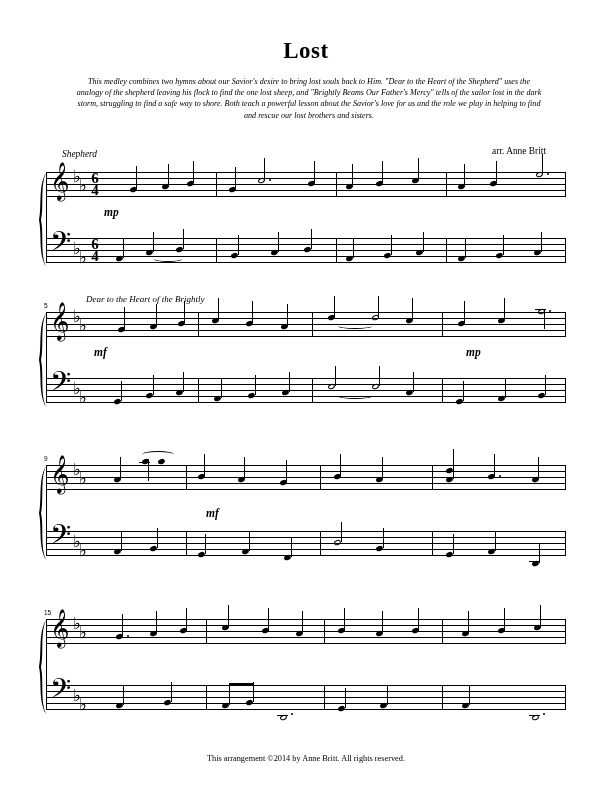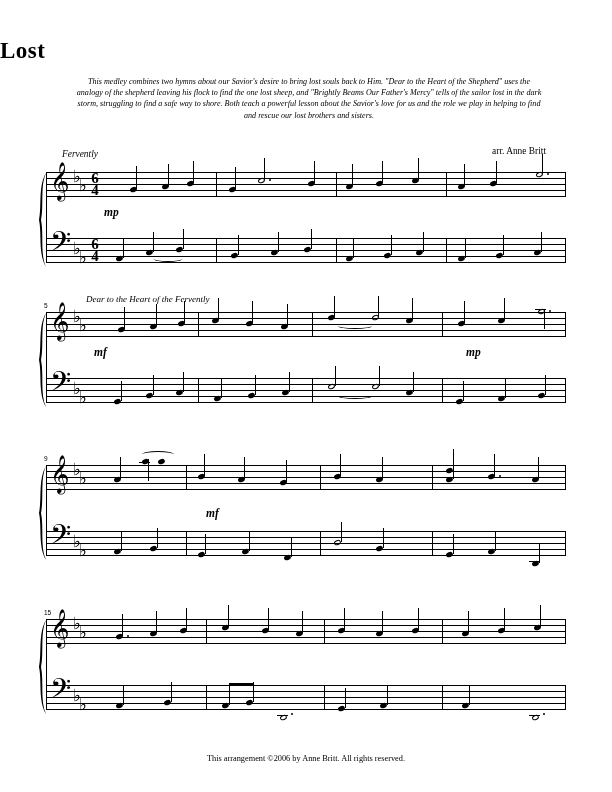--- a/index.html
+++ b/index.html
@@ -16,21 +16,21 @@
     font-family: "Liberation Serif", serif;
     color: #000000;
   }
 
   
   .title {
     position: absolute;
     top: 38px;
     left: 0;
     width: 612px;
-    text-align: left;
+    text-align: center;
     font-family: "Liberation Serif", serif;
     font-size: 23px;
     font-weight: bold;
     letter-spacing: 0.5px;
   }
 
   
   .blurb {
     position: absolute;
     top: 76px;
@@ -195,21 +195,21 @@
 </style>
 </head>
 <body>
 
 <div class="page">
 
   <div class="title">Lost</div>
 
   <div class="blurb">This medley combines two hymns about our Savior's desire to bring lost souls back to Him. "Dear to the Heart of the Shepherd" uses the analogy of the shepherd leaving his flock to find the one lost sheep, and "Brightly Beams Our Father's Mercy" tells of the sailor lost in the dark storm, struggling to find a safe way to shore. Both teach a powerful lesson about the Savior's love for us and the role we play in helping to find and rescue our lost brothers and sisters.</div>
 
-  <div class="tempo-mark">Fervently</div>
+  <div class="tempo-mark">Shepherd</div>
   <div class="composer">
     <div>arr. Anne Britt</div>
   </div>
 
   <div class="system" style="top:170px; height:100px;">
     <div class="brace" style="top:2px;">
       <svg width="10" height="96" viewBox="0 0 10 96">
         <path d="M8,1 C2,14 6,34 3,48 C6,62 2,82 8,95 C0,82 4,62 1,48 C4,34 0,14 8,1 Z" fill="#000"></path>
       </svg>
     </div>
@@ -311,21 +311,21 @@
     <div class="nh" style="left:412px; top:86px;"></div>
     <div class="stem" style="left:419px; top:68px; height:20px;"></div>
     <div class="nh" style="left:450px; top:83px;"></div>
     <div class="stem" style="left:457px; top:65px; height:20px;"></div>
     <div class="nh" style="left:488px; top:80px;"></div>
     <div class="stem" style="left:495px; top:62px; height:20px;"></div>
   </div>
 
   <div class="system" style="top:310px; height:100px;">
     <div class="measure-num" style="position:absolute; left:-2px; top:-8px;">5</div>
-    <div class="section-label" style="position:absolute; left:40px; top:-16px;">Dear to the Heart of the Fervently</div>
+    <div class="section-label" style="position:absolute; left:40px; top:-16px;">Dear to the Heart of the Brightly</div>
 
     <div class="brace" style="top:2px;">
       <svg width="10" height="96" viewBox="0 0 10 96">
         <path d="M8,1 C2,14 6,34 3,48 C6,62 2,82 8,95 C0,82 4,62 1,48 C4,34 0,14 8,1 Z" fill="#000"></path>
       </svg>
     </div>
 
     <div class="stafflines" style="top:2px;">
       <span style="top:0"></span>
         <span style="top:6px"></span>
@@ -613,16 +613,16 @@
     <div class="stem" style="left:341px; top:68px; height:20px;"></div>
 
     <div class="nh" style="left:416px; top:86px;"></div>
     <div class="stem" style="left:423px; top:68px; height:20px;"></div>
     <div class="nh open" style="left:486px; top:98px;"></div>
     <div class="ledger" style="left:483px; top:98px;"></div>
     <div class="dot" style="left:497px; top:96px;"></div>
   </div>
 
   <div class="footer">
-    <div>This arrangement ©2006 by Anne Britt.  All rights reserved.</div>
+    <div>This arrangement ©2014 by Anne Britt.  All rights reserved.</div>
   </div>
 
 </div>
 
 </body></html>

